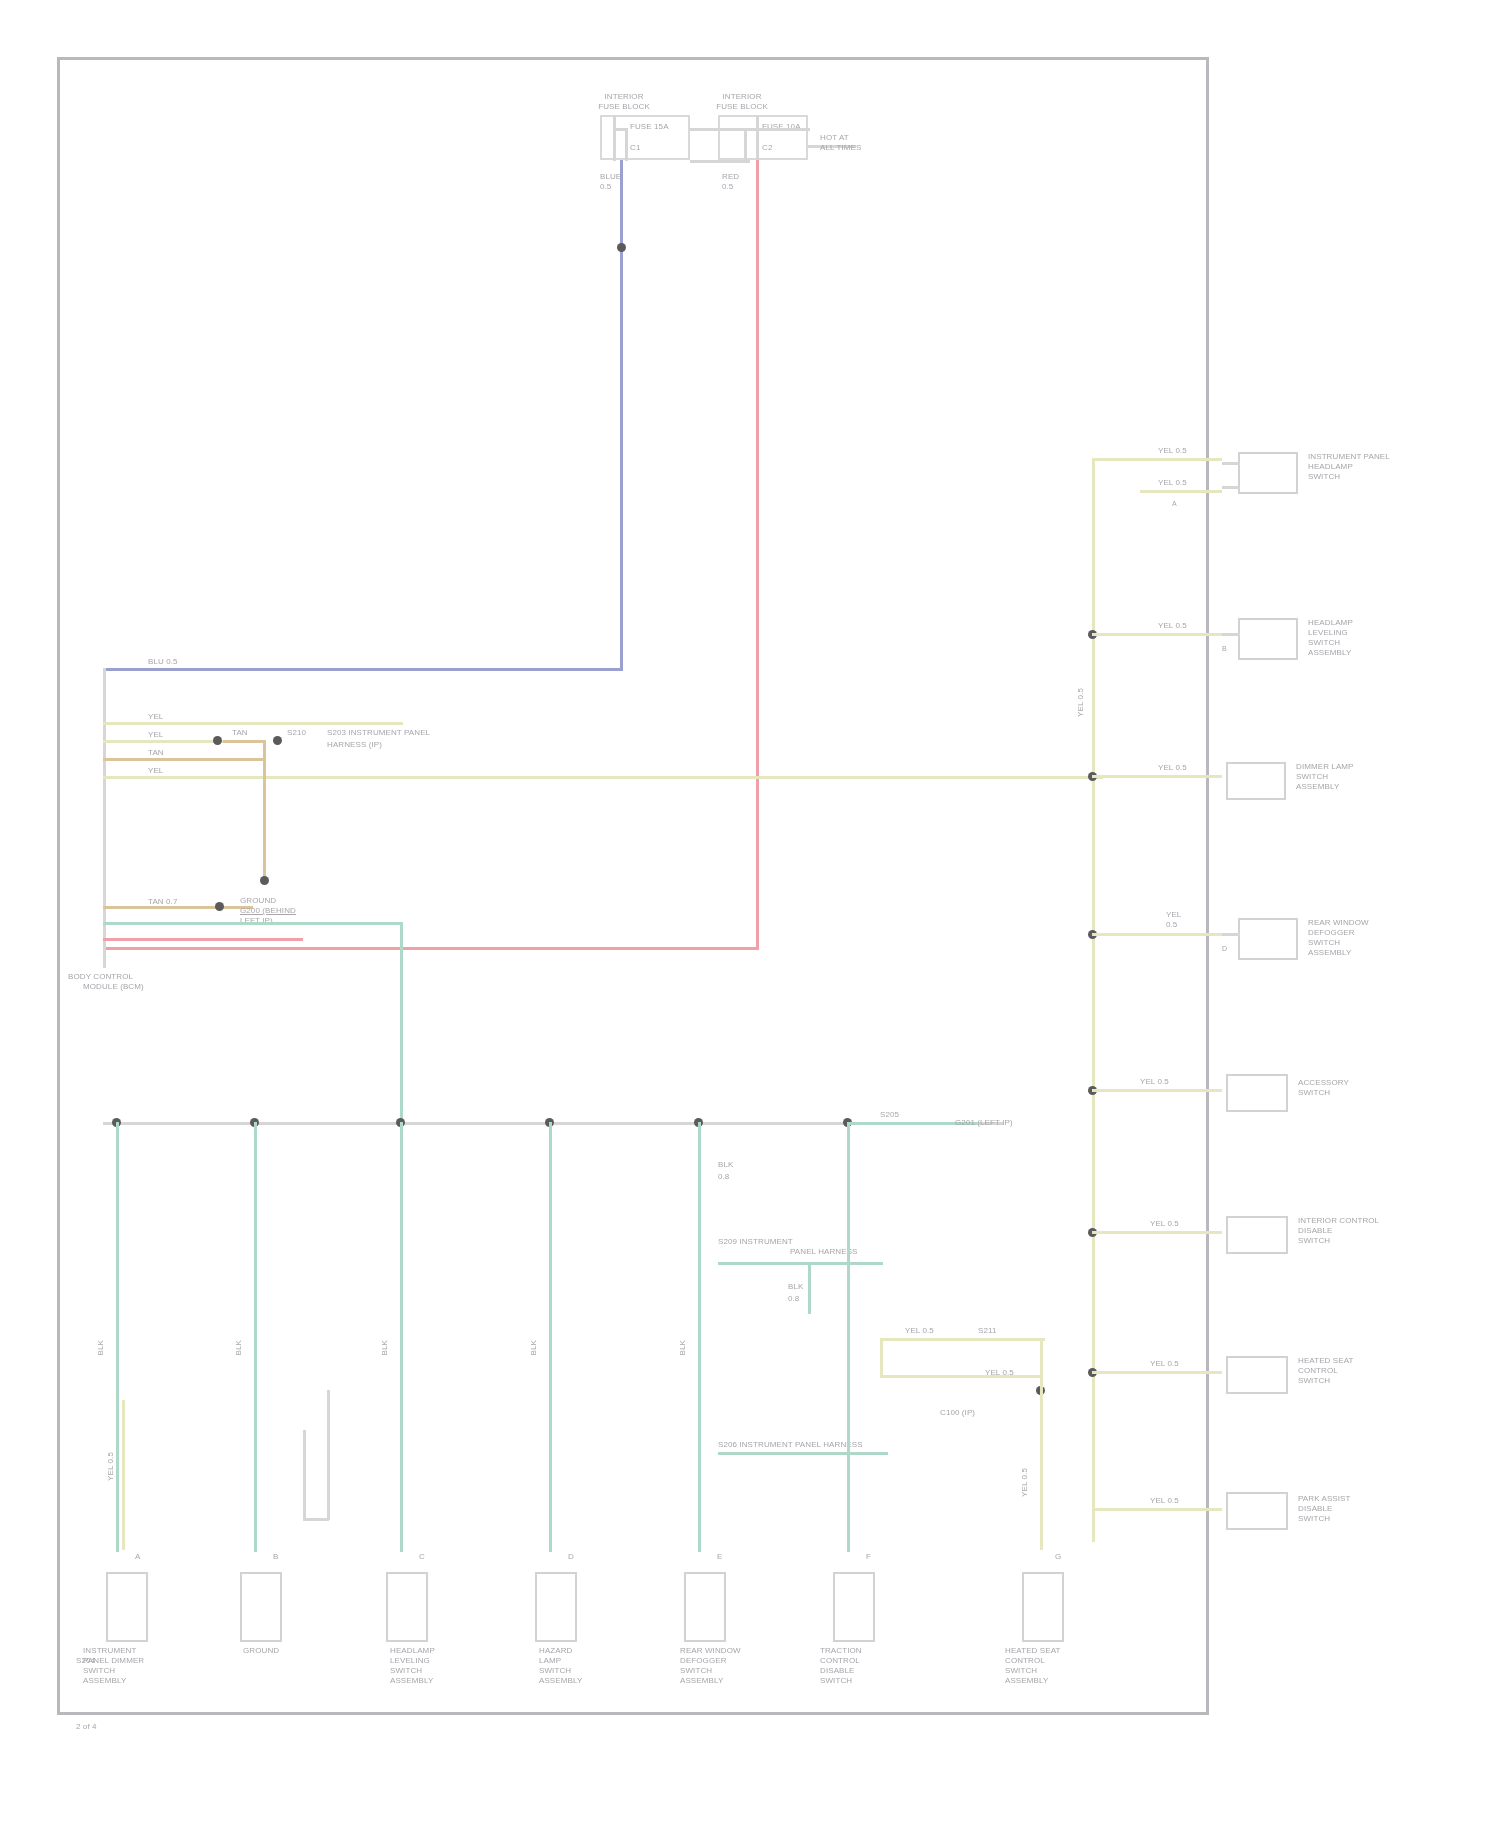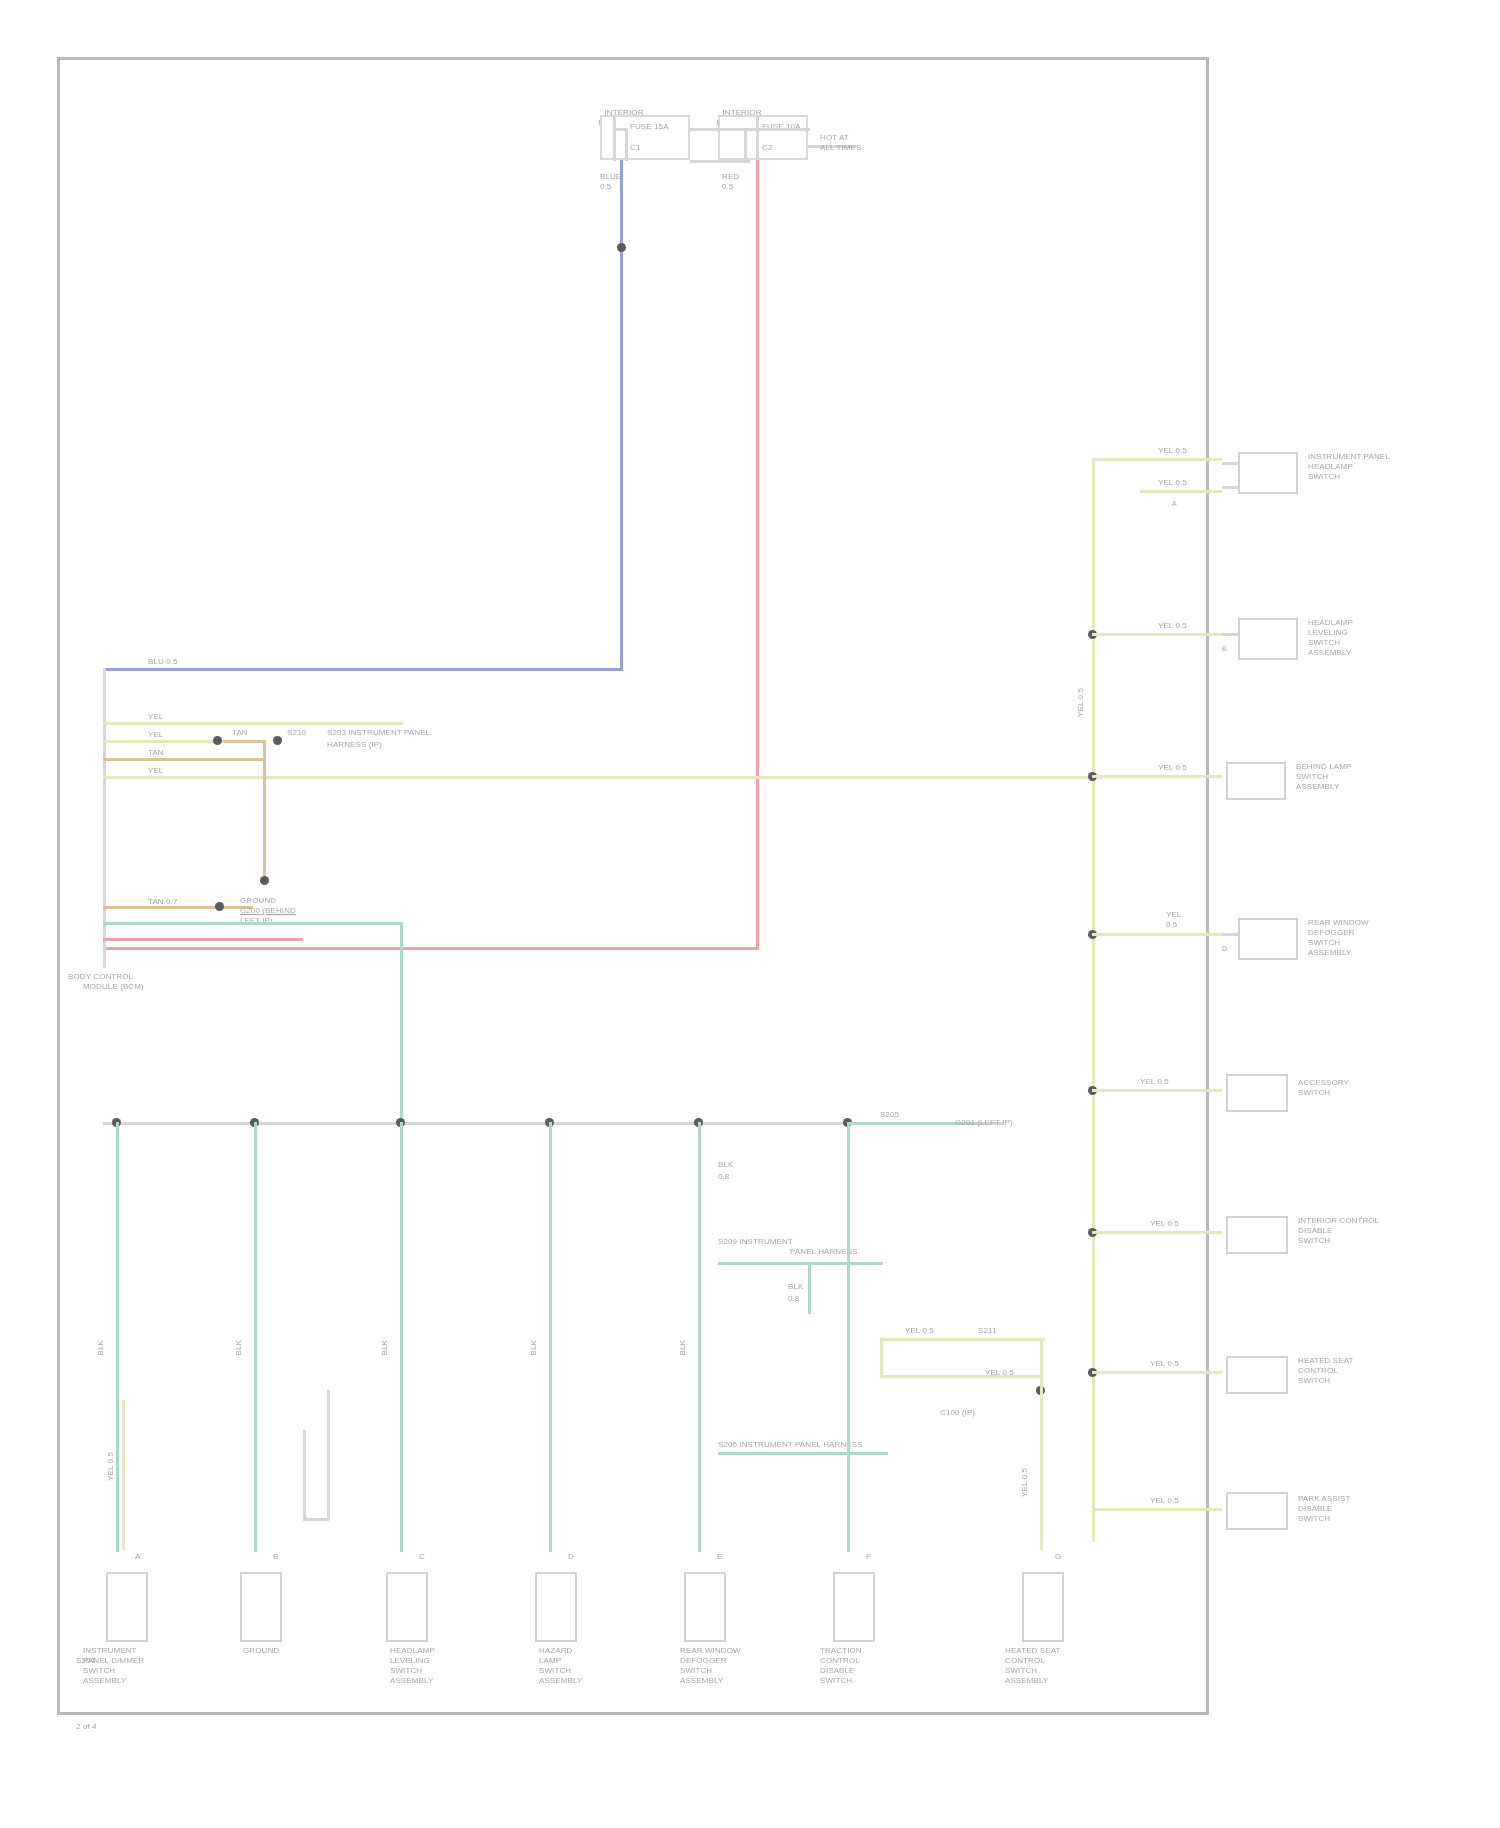--- a/index.html
+++ b/index.html
@@ -58,21 +58,21 @@
   
   .t{
     position:absolute;
     color:#9d9da2;
     font-size:8px;
     line-height:9.5px;
     letter-spacing:.1px;
     white-space:pre;
     font-family:"Liberation Sans", sans-serif;
   }
-  .t.c{text-align:center;margin-top:16px;}
+  .t.c{text-align:center;}
   .t.tiny{font-size:7px;line-height:8.5px;}
   .t.vert{
     writing-mode:vertical-rl;
     transform:rotate(180deg);
   }
   .t.blur{
     color:#a6a6ab;
     filter:blur(.35px);
   }
 </style>
@@ -189,21 +189,21 @@
   <div class="w h c-grey" style="left:1222px;top:633px;width:18px;"></div>
   <div class="t blur" style="left:1308px;top:618px;">HEADLAMP</div>
   <div class="t blur" style="left:1308px;top:628px;">LEVELING</div>
   <div class="t blur" style="left:1308px;top:638px;">SWITCH</div>
   <div class="t blur" style="left:1308px;top:648px;">ASSEMBLY</div>
 
   <div class="dot" style="left:1088px;top:772px;"></div>
   <div class="w h c-yellow" style="left:1092px;top:775px;width:130px;"></div>
   <div class="t blur" style="left:1158px;top:763px;">YEL 0.5</div>
   <div class="box" style="left:1226px;top:762px;width:60px;height:38px;"></div>
-  <div class="t blur" style="left:1296px;top:762px;">BEHIND LAMP</div>
+  <div class="t blur" style="left:1296px;top:762px;">DIMMER LAMP</div>
   <div class="t blur" style="left:1296px;top:772px;">SWITCH</div>
   <div class="t blur" style="left:1296px;top:782px;">ASSEMBLY</div>
 
   <div class="dot" style="left:1088px;top:930px;"></div>
   <div class="w h c-yellow" style="left:1092px;top:933px;width:130px;"></div>
   <div class="t blur" style="left:1166px;top:910px;">YEL</div>
   <div class="t blur" style="left:1166px;top:920px;">0.5</div>
   <div class="t blur tiny" style="left:1222px;top:945px;">D</div>
   <div class="box" style="left:1238px;top:918px;width:60px;height:42px;"></div>
   <div class="w h c-grey" style="left:1222px;top:933px;width:18px;"></div>

